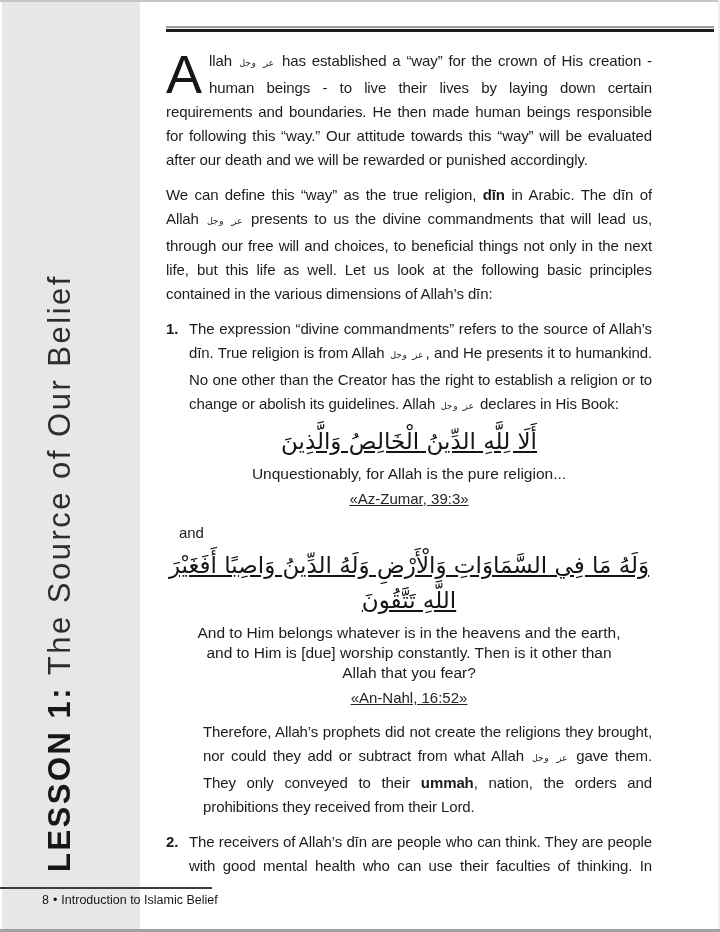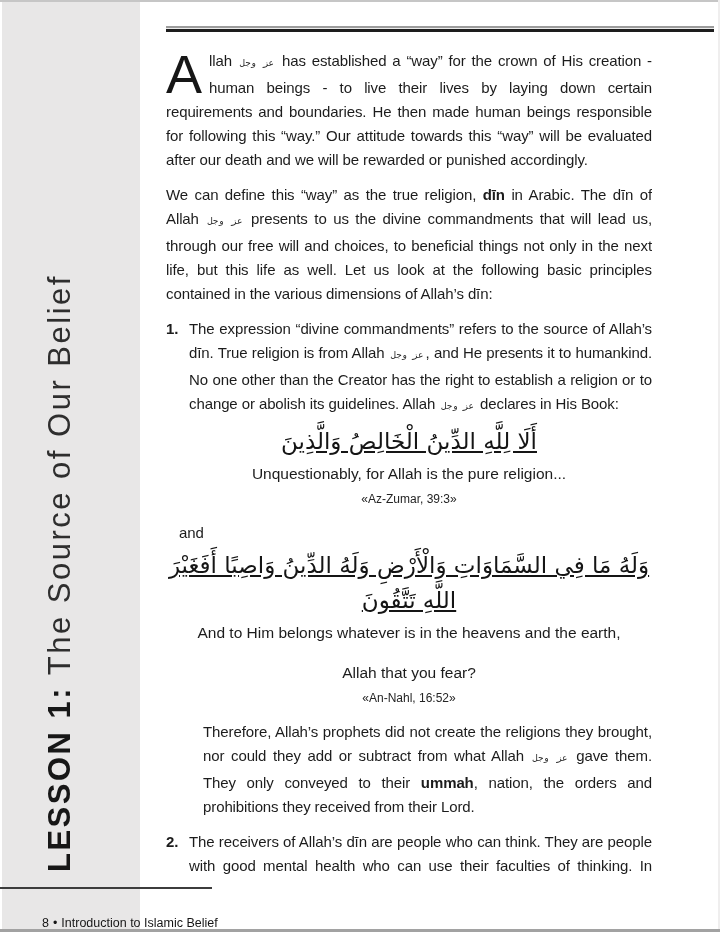--- a/index.html
+++ b/index.html
@@ -31,26 +31,26 @@
   .para.indent{margin-left:37px;}
   .dropcap{float:left;font-size:54px;line-height:44px;padding:3px 7px 0 0;font-weight:400;color:#161616;}
   .bold{font-weight:700;}
   .honorific{font-family:Liberation Mono, monospace;font-size:9px;color:#2b2b2b;padding:0 2px;white-space:nowrap;}
   .list-item{display:flex;margin:0 0 5px 0;}
   .list-item .num{flex:none;width:23px;font-weight:700;}
   .li-text{flex:1;text-align:justify;}
   .arabic{font-family:"DejaVu Sans", sans-serif;direction:rtl;text-align:center;
     font-size:23px;line-height:35px;margin:3px 0 5px 0;letter-spacing:0;color:#151515;text-decoration:underline;}
   .translation{text-align:center;font-size:15.5px;line-height:20px;margin:2px 0 3px 0;letter-spacing:0;}
-  .ref{text-align:center;font-size:12px;margin:1px 0 10px 0;letter-spacing:0;color:#242424;}
+  .ref{text-align:center;font-size:15px;margin:1px 0 10px 0;letter-spacing:0;color:#242424;text-decoration:underline;}
   .connector{text-align:left;margin:6px 0 2px 13px;}
 
   
   .footer-rule{position:absolute;left:0;top:887px;width:212px;height:2px;background:#3c3c3c;}
-  .footer-text{position:absolute;left:42px;top:916px;font-size:12.5px;color:#161616;letter-spacing:0;}
+  .footer-text{position:absolute;left:42px;top:893px;font-size:12.5px;color:#161616;letter-spacing:0;}
   .footer-text .sep{margin:0 4px;}
 </style>
 </head>
 <body>
 
 <div class="page">
 
   <div class="edge-top"></div>
   <div class="edge-right"></div>
 
@@ -67,21 +67,21 @@
       <p class="para"><span>We can define this “way” as the true religion, </span><span class="bold">dīn</span><span> in Arabic. The dīn of Allah </span><span class="honorific">عز وجل</span><span> presents to us the divine commandments that will lead us, through our free will and choices, to beneficial things not only in the next life, but this life as well. Let us look at the following basic principles contained in the various dimensions of Allah’s dīn:</span></p>
       <div class="list-item">
         <span class="num">1.</span>
         <div class="li-text"><span>The expression “divine commandments” refers to the source of Allah’s dīn. True religion is from Allah </span><span class="honorific">عز وجل</span><span>, and He presents it to humankind. No one other than the Creator has the right to establish a religion or to change or abolish its guidelines. Allah </span><span class="honorific">عز وجل</span><span> declares in His Book:</span></div>
       </div>
       <div class="arabic"><span>أَلَا لِلَّهِ الدِّينُ الْخَالِصُ وَالَّذِينَ</span></div>
       <div class="translation"><span>Unquestionably, for Allah is the pure religion...</span></div>
       <div class="ref">«Az-Zumar, 39:3»</div>
       <div class="connector">and</div>
       <div class="arabic"><span>وَلَهُ مَا فِي السَّمَاوَاتِ وَالْأَرْضِ وَلَهُ الدِّينُ وَاصِبًا أَفَغَيْرَ</span><br><span>اللَّهِ تَتَّقُونَ</span></div>
-      <div class="translation"><span>And to Him belongs whatever is in the heavens and the earth,</span><br><br><span>Allah that you fear?</span></div>
+      <div class="translation"><span>And to Him belongs whatever is in the heavens and the earth,</span><br><span>and to Him is [due] worship constantly. Then is it other than</span><br><span>Allah that you fear?</span></div>
       <div class="ref">«An-Nahl, 16:52»</div>
       <p class="para indent"><span>Therefore, Allah’s prophets did not create the religions they brought, nor could they add or subtract from what Allah </span><span class="honorific">عز وجل</span><span> gave them. They only conveyed to their </span><span class="bold">ummah</span><span>, nation, the orders and prohibitions they received from their Lord.</span></p>
       <div class="list-item">
         <span class="num">2.</span>
         <div class="li-text"><span>The receivers of Allah’s dīn are people who can think. They are people with good mental health who can use their faculties of thinking. In other words, true religion only applies to those who can</span></div>
       </div>
     </div>
 
   <div class="footer-rule"></div>
   <div class="footer-text">

